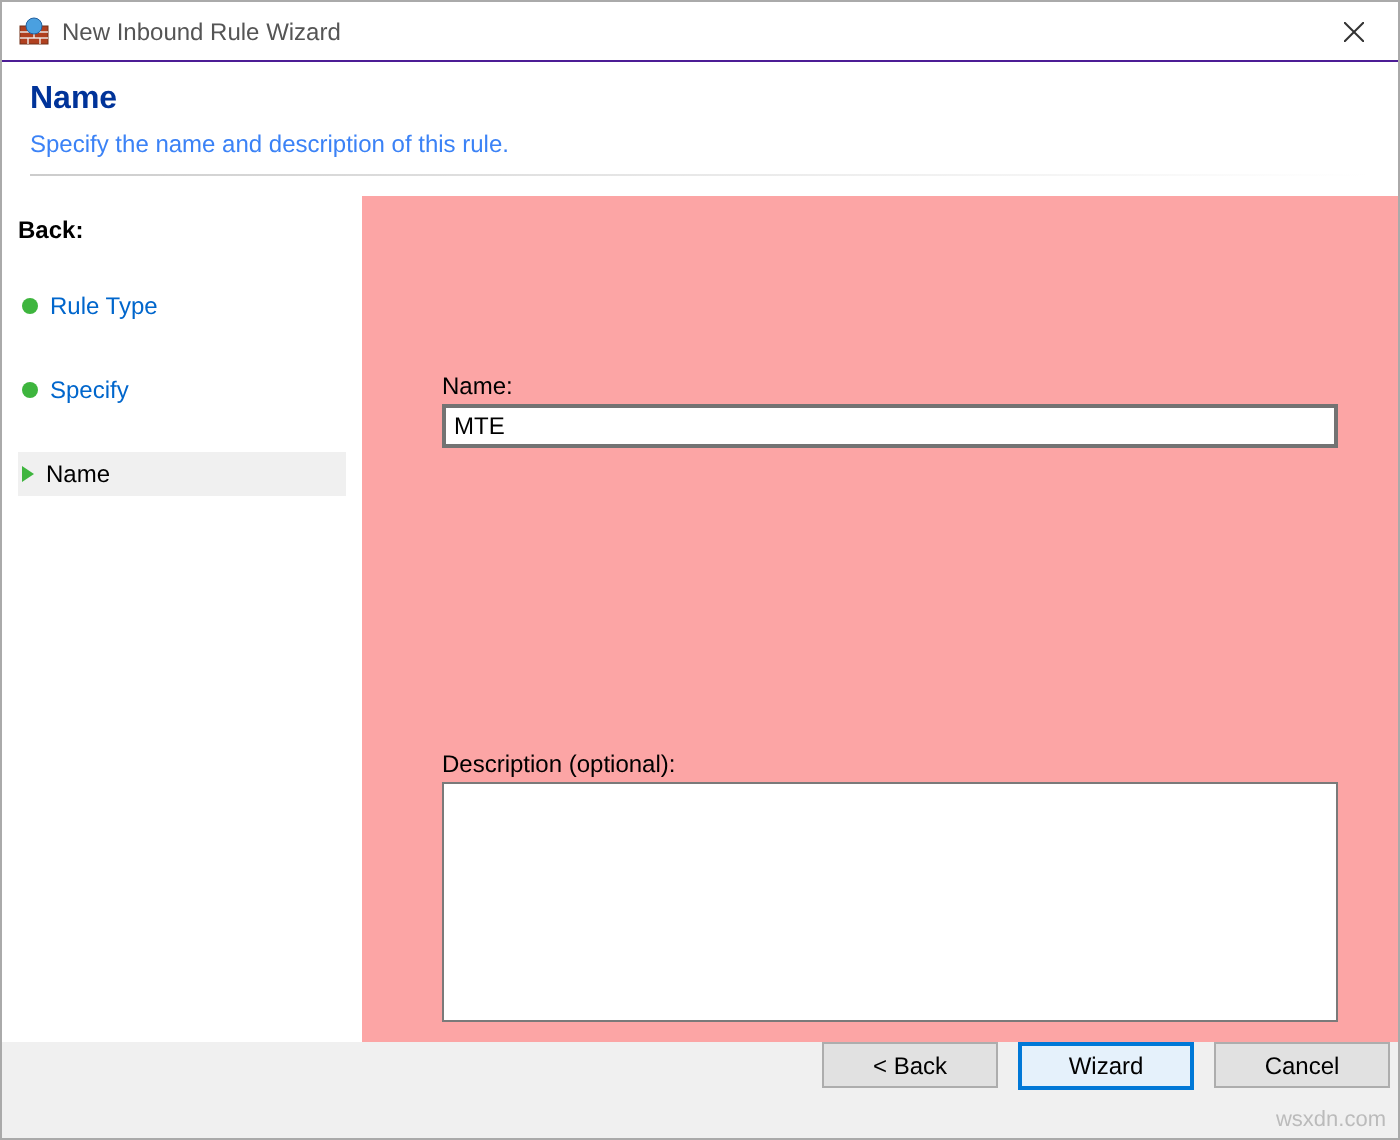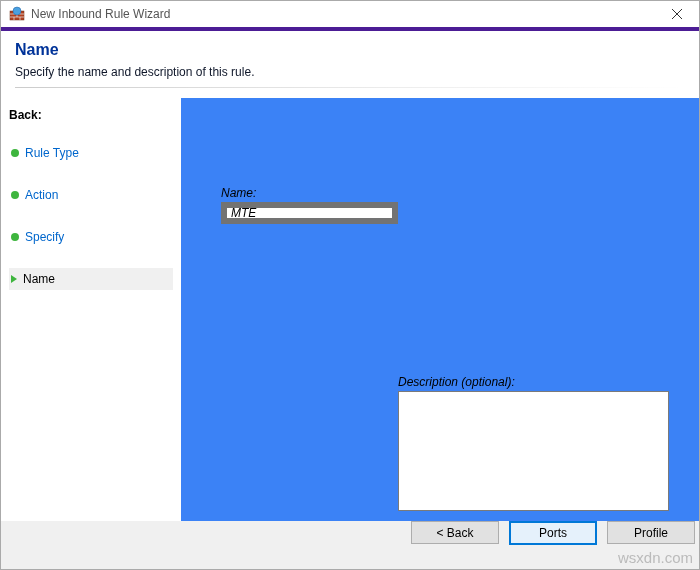--- a/index.html
+++ b/index.html
@@ -17,21 +17,21 @@
       display: flex;
       flex-direction: column;
       position: relative;
     }
     .titlebar {
       height: 30px;
       display: flex;
       align-items: center;
       padding: 0 0 0 8px;
       background: #fff;
-      border-bottom: 4px solid #4c1d95;
+      border-bottom: 1px solid #4c1d95;
     }
     .titlebar .icon { width: 16px; height: 16px; margin-right: 6px; display:flex; align-items:center; justify-content:center; }
     .titlebar .title { color: #555; flex: 1; }
     .titlebar .close {
       width: 45px;
       height: 30px;
       display: flex;
       align-items: center;
       justify-content: center;
       color: #333;
@@ -39,21 +39,21 @@
     .header {
       padding: 10px 14px 10px 14px;
       background: #fff;
     }
     .header h1 {
       margin: 0 0 6px 0;
       font-size: 16px;
       font-weight: bold;
       color: #003399;
     }
-    .header .subtitle { color: #0f172a; }
+    .header .subtitle { color: #3b82f6; }
     .divider { height: 1px; margin: 8px 0 0 0; background: linear-gradient(to right, #ccc, #eee 60%, #fff); }
     .content {
       flex: 1;
       display: flex;
       background: #f0f0f0;
       min-height: 0;
     }
     .sidebar {
       width: 180px;
       background: #fff;
@@ -77,32 +77,31 @@
       border-top: 4px solid transparent;
       border-bottom: 4px solid transparent;
       border-left: 6px solid #3eb53e;
     }
     .step-label { color: #0066cc; }
     .step-item.active .step-label { color: #000; }
     .main {
       flex: 1;
       padding: 18px 30px 10px 40px;
       display: flex;
-      flex-direction: row;
-      background: #3b82f6;
+      flex-direction: column;
+      background: #fca5a5;
       position: relative;
-      font-style: italic;
     }
     .field-group { margin-top: 70px; }
     .field-group2 { margin-top: 14px; flex:1; display:flex; flex-direction:column;justify-content:flex-end; }
     .field-label { margin-bottom: 2px; }
     .text-input {
       width: 100%;
       height: 22px;
-      border: 6px solid #737373;
+      border: 2px solid #737373;
       background: #fff;
       font: inherit;
       padding: 2px 4px;
     }
     .textarea {
       width: 100%;
       height: 120px;
       border: 1px solid #7a7a7a;
       background: #fff;
       font: inherit;
@@ -128,21 +127,21 @@
     }
     .btn.primary {
       border: 2px solid #0078d7;
       background: #e5f1fb;
       height: 24px;
     }
     .watermark {
       position: absolute;
       bottom: 3px; right: 6px;
       color: #bbb;
-      font-size: 15px;
+      font-size: 11px;
       pointer-events: none;
     }
   </style>
 </head>
 <body>
 
 <div class="window">
 
   <div class="titlebar">
     <span class="icon">
@@ -178,24 +177,20 @@
 
     <div class="sidebar">
       <div class="steps-label">Back:</div>
 
       <div class="step-item">
         <span class="bullet done"></span>
         <span class="step-label">Rule Type</span>
       </div>
       <div class="step-item">
         <span class="bullet done"></span>
-        <span class="step-label">Action</span>
-      </div>
-      <div class="step-item">
-        <span class="bullet done"></span>
         <span class="step-label">Specify</span>
       </div>
       <div class="step-item active">
         <span class="bullet current"></span>
         <span class="step-label">Name</span>
       </div>
     </div>
 
     <div class="main">
       <div class="field-group">
@@ -205,18 +200,18 @@
       <div class="field-group2">
         <div class="field-label">Description (optional):</div>
         <textarea class="textarea" style=""></textarea>
       </div>
     </div>
 
   </div>
 
   <div class="footer">
     <button class="btn">&lt; Back</button>
-    <button class="btn primary">Ports</button>
-    <button class="btn">Profile</button>
+    <button class="btn primary">Wizard</button>
+    <button class="btn">Cancel</button>
   </div>
 
   <div class="watermark">wsxdn.com</div>
 </div>
 
 </body></html>

